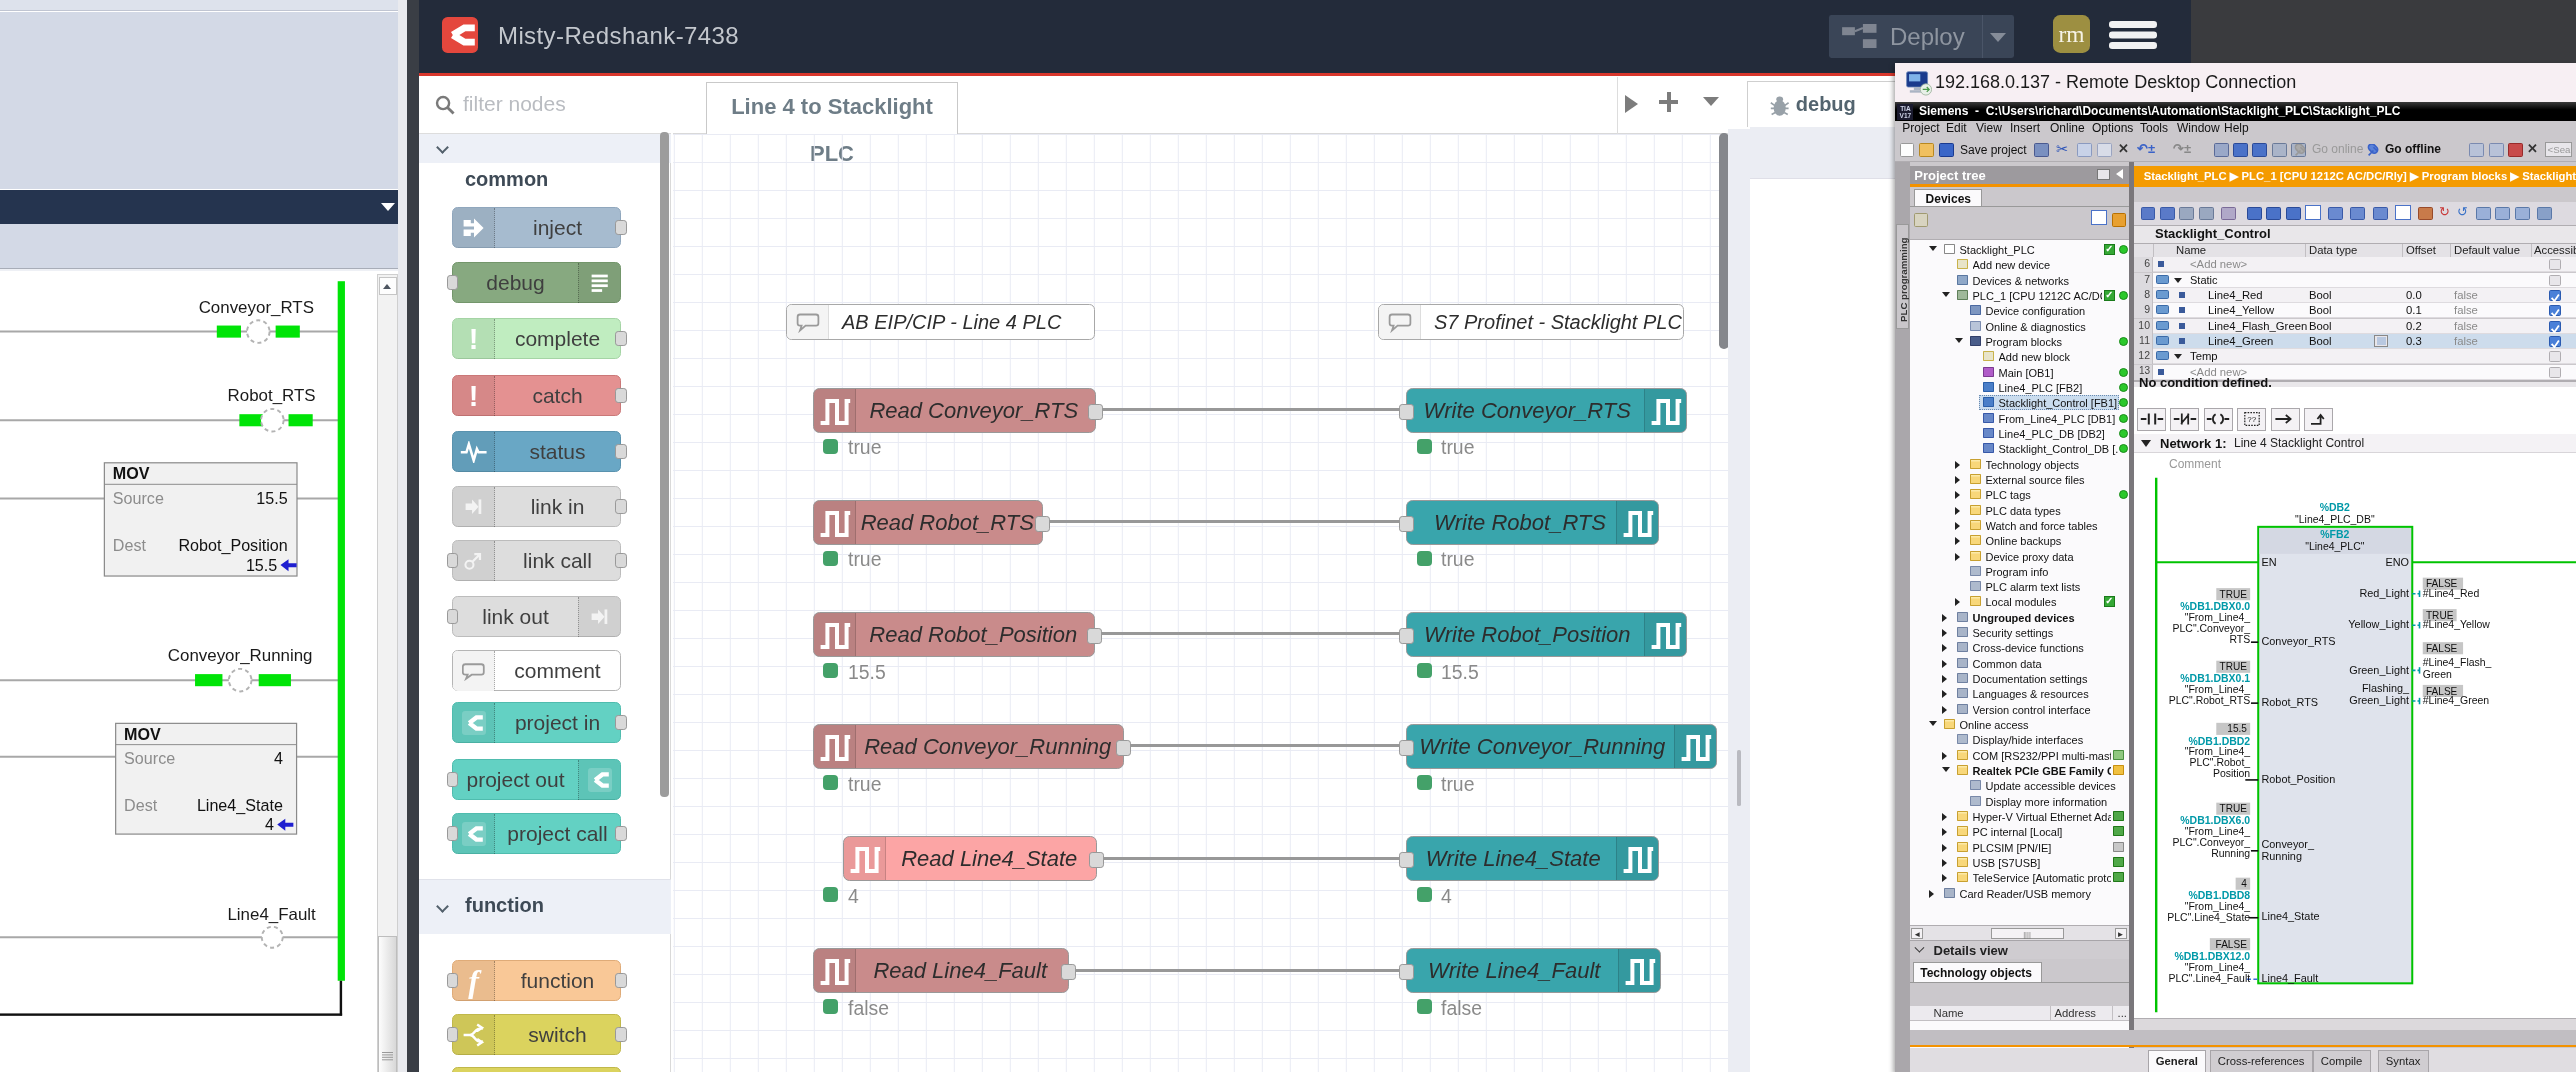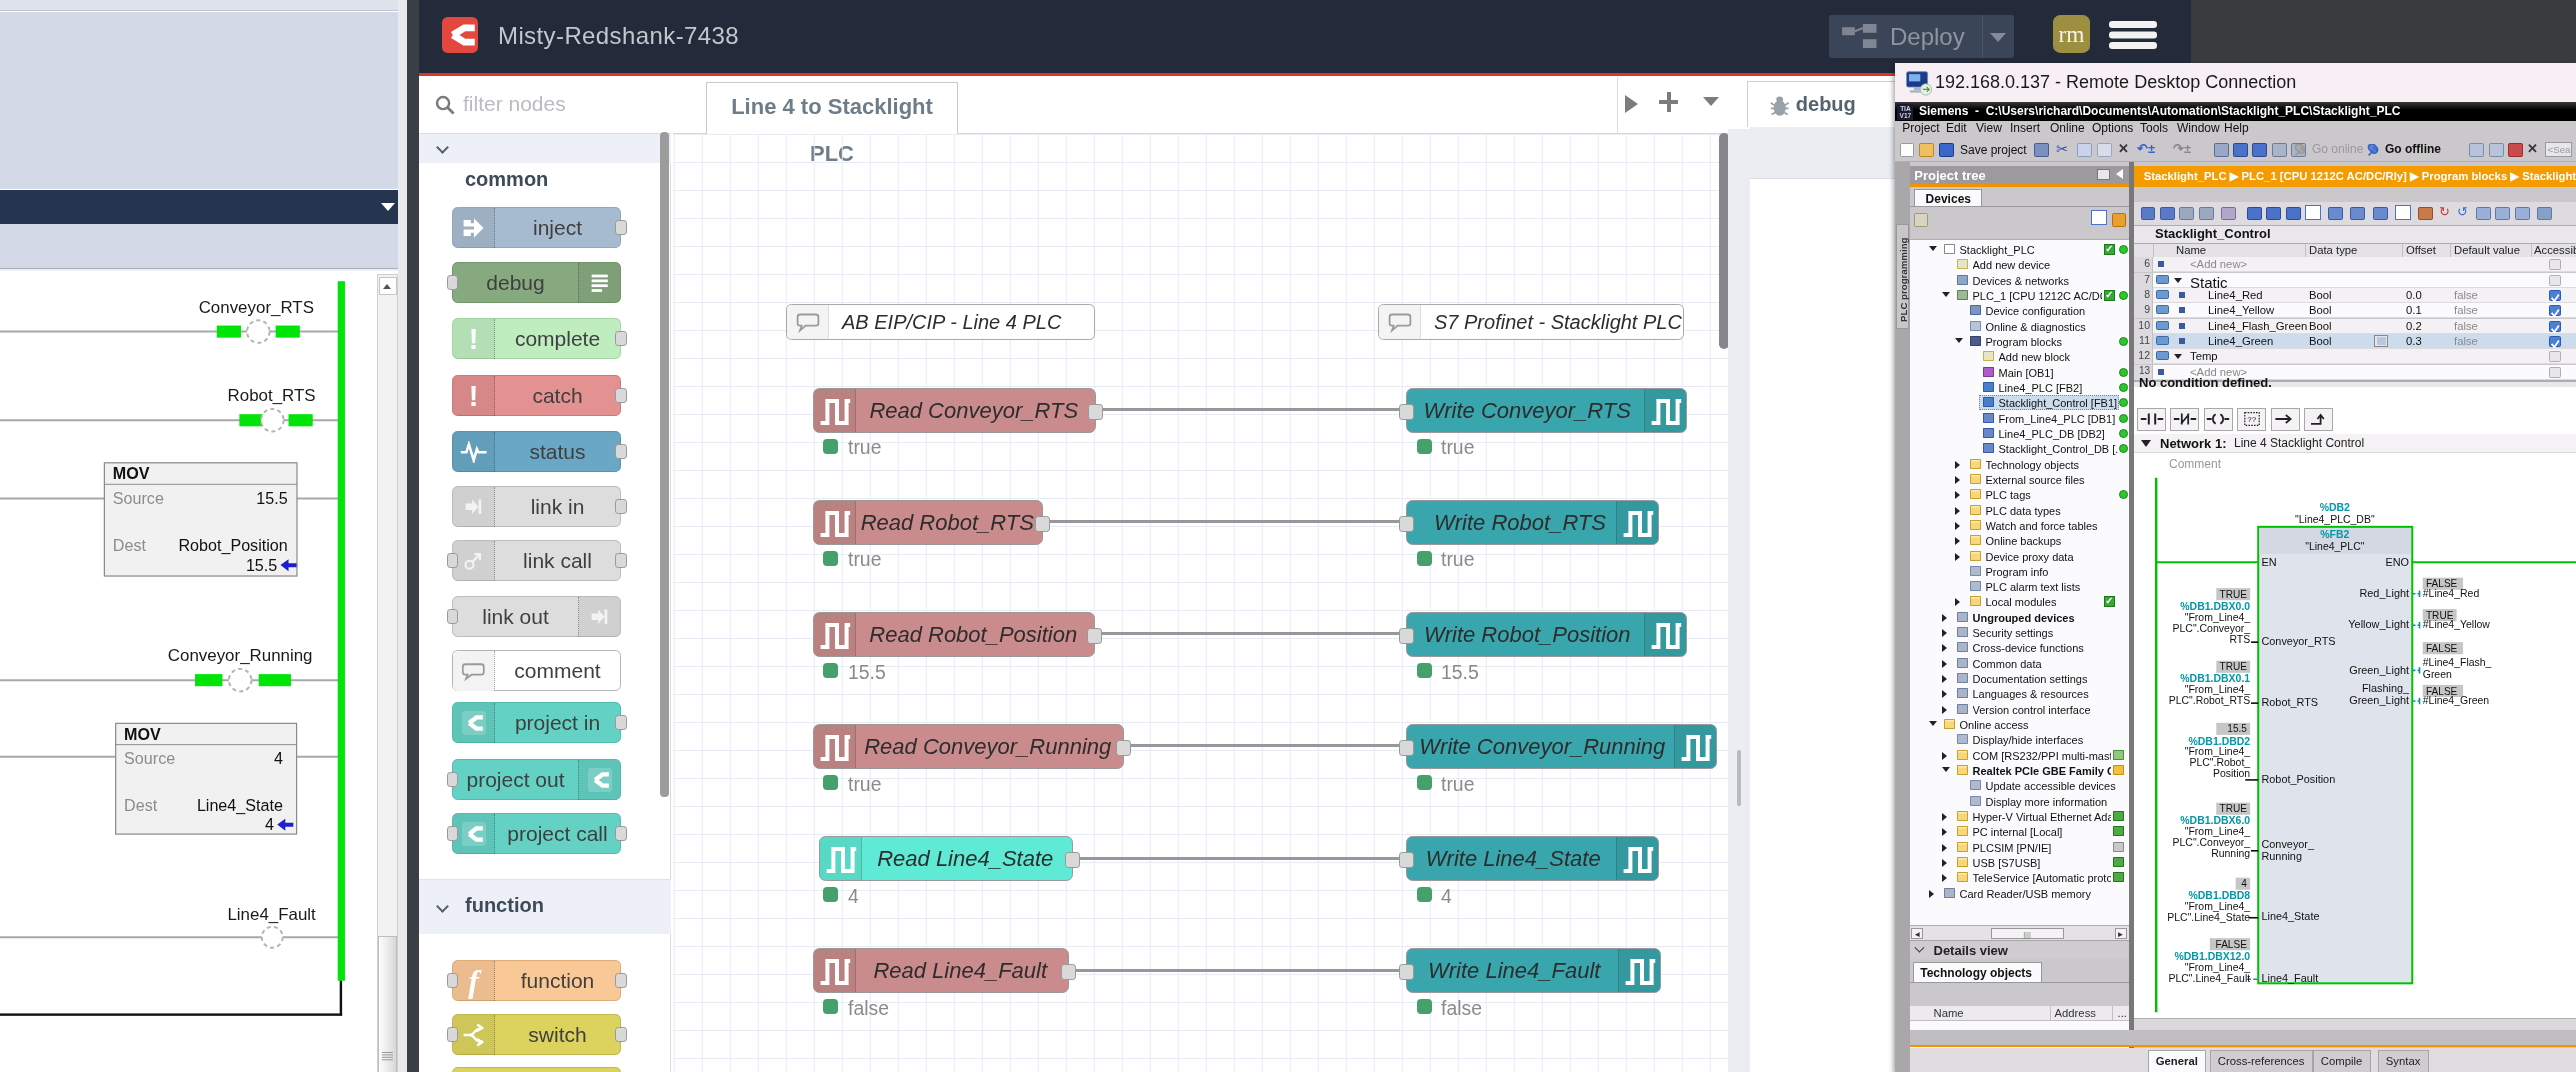--- a/index.html
+++ b/index.html
@@ -381,21 +381,21 @@
       <span class="cic cicl">
         <svg width="32" height="37" viewBox="0 0 40 46">
           <path d="M2,38.5 h8.5 V11 h12 V38.5 h12 V11 h4.5" stroke="#fff" stroke-width="5" fill="none"></path>
         </svg>
       </span>
       <span class="clbl" style="left:45px;right:6.5px;">Read Conveyor_Running</span>
       <span class="cport" style="right:-8px;"></span>
     </div>
 <div class="cstat" style="left:823px;top:775px;"></div>
 <div class="cstxt" style="left:848px;top:773px;">true</div>
-<div class="cnode" style="left:819px;top:836px;width:254px;background:#5eead4;">
+<div class="cnode" style="left:843px;top:836px;width:254px;background:#fca5a5;">
       <span class="cic cicl">
         <svg width="32" height="37" viewBox="0 0 40 46">
           <path d="M2,38.5 h8.5 V11 h12 V38.5 h12 V11 h4.5" stroke="#fff" stroke-width="5" fill="none"></path>
         </svg>
       </span>
       <span class="clbl" style="left:45px;right:6.5px;">Read Line4_State</span>
       <span class="cport" style="right:-8px;"></span>
     </div>
 <div class="cstat" style="left:823px;top:887px;"></div>
 <div class="cstxt" style="left:848px;top:885px;">4</div>
@@ -956,21 +956,21 @@
   <div class="drow" style="top:194px;background:#f3f1f4;">
       <span style="position:absolute;left:0;top:0;width:19.4px;height:14.5px;background:#dcdade;border-right:0.8px solid #c2bfc3;color:#444;font-size:10.5px;text-align:right;padding-right:2.4px;">6</span>
       <span style="position:absolute;left:24px;top:4px;width:5.6px;height:5.6px;background:#3a5a9a;"></span>
       <span style="position:absolute;left:56px;top:0.8px;font-size:11.3px;color:#8a8a8a;">&lt;Add new&gt;</span>
       <span style="position:absolute;left:415px;top:1.6px;width:12px;height:11.3px;background:#e8e6ea;border:0.8px solid #b0adb1;border-radius:1.6px;"></span>
     </div>
 <div class="drow" style="top:210px;background:#fbfafc;">
       <span style="position:absolute;left:0;top:0;width:19.4px;height:14.5px;background:#dcdade;border-right:0.8px solid #c2bfc3;color:#444;font-size:10.5px;text-align:right;padding-right:2.4px;">7</span>
       <span style="position:absolute;left:22px;top:2.4px;width:13px;height:9px;background:#6a9ad0;border:0.8px solid #3a6aa8;border-radius:1.6px;"></span>
       <span class="tarr tdown" style="left:40px;top:4.8px;"></span>
-      <span style="position:absolute;left:56px;top:0.8px;font-size:15px;color:#111;">Static</span>
+      <span style="position:absolute;left:56px;top:0.8px;font-size:11px;color:#111;">Static</span>
       <span style="position:absolute;left:415px;top:1.6px;width:12px;height:11.3px;background:#e8e6ea;border:0.8px solid #b0adb1;border-radius:1.6px;"></span>
     </div>
 <div class="drow" style="top:225px;background:#f3f1f4;">
       <span style="position:absolute;left:0;top:0;width:19.4px;height:14.5px;background:#dcdade;border-right:0.8px solid #c2bfc3;color:#444;font-size:10.5px;text-align:right;padding-right:2.4px;">8</span>
       <span style="position:absolute;left:22px;top:2.4px;width:13px;height:9px;background:#6a9ad0;border:0.8px solid #3a6aa8;border-radius:1.6px;"></span>
       <span style="position:absolute;left:45px;top:4px;width:5.6px;height:5.6px;background:#3a5a9a;"></span>
       <span style="position:absolute;left:74px;top:0.8px;font-size:11.3px;color:#111;">Line4_Red</span>
       <span style="position:absolute;left:175px;top:0.8px;font-size:11.3px;color:#111;">Bool</span>
       <span style="position:absolute;left:272px;top:0.8px;font-size:11.3px;color:#111;">0.0</span>
       <span style="position:absolute;left:320px;top:0.8px;font-size:11.3px;color:#8a8a8a;">false</span>

